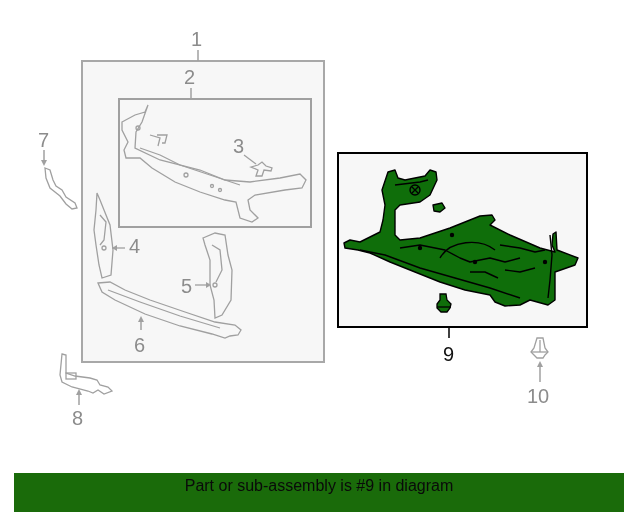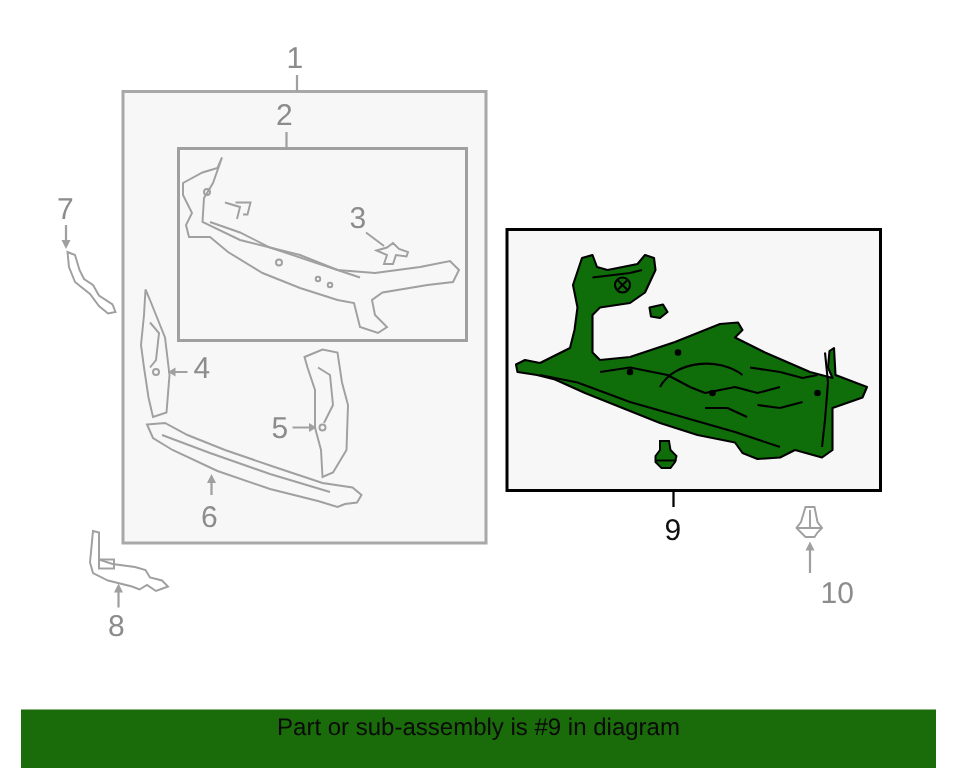--- a/index.html
+++ b/index.html
@@ -117,18 +117,18 @@
   
   <div class="callout" style="left:191px;top:29px;">1</div>
   <div class="callout" style="left:184px;top:67px;">2</div>
   <div class="callout" style="left:233px;top:136px;">3</div>
   <div class="callout" style="left:129px;top:236px;">4</div>
   <div class="callout" style="left:181px;top:276px;">5</div>
   <div class="callout" style="left:134px;top:335px;">6</div>
   <div class="callout" style="left:38px;top:130px;">7</div>
   <div class="callout" style="left:72px;top:408px;">8</div>
   <div class="callout active" style="left:443px;top:344px;">9</div>
-  <div class="callout" style="left:527px;top:386px;margin-left:20px;">10</div>
+  <div class="callout" style="left:527px;top:386px;">10</div>
 </div>
 
 <div class="banner">
   <div>Part or sub-assembly is #9 in diagram</div>
 </div>
 
 </body></html>

